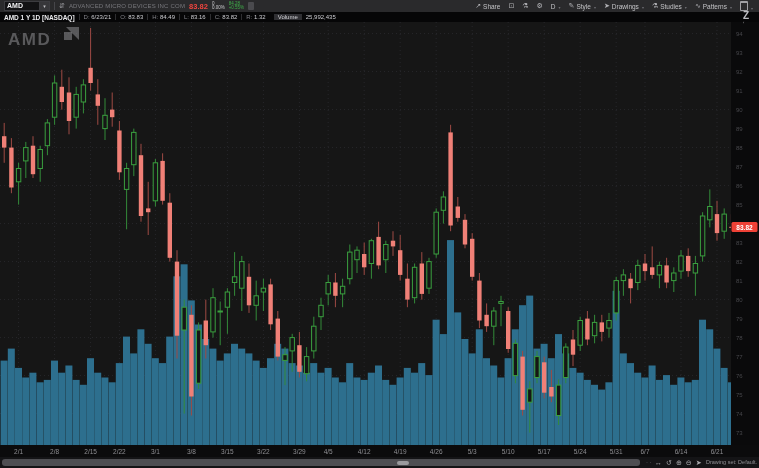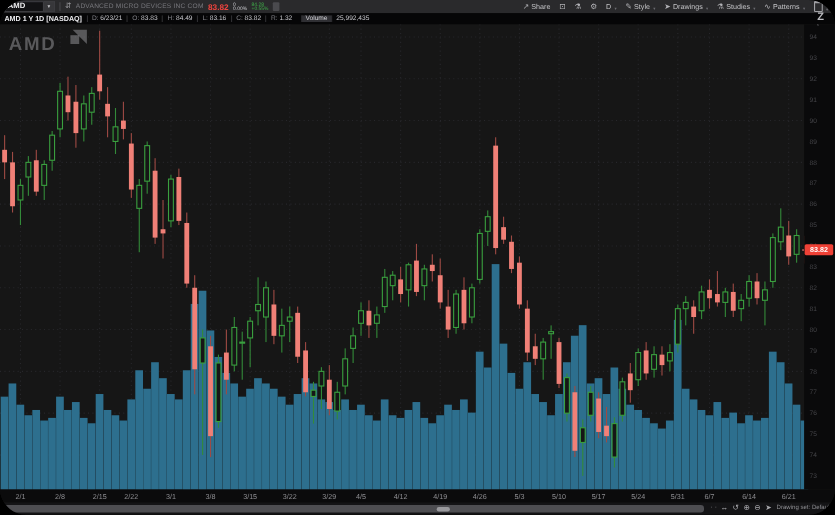--- a/index.html
+++ b/index.html
@@ -1,16 +1,16 @@
 <!DOCTYPE html>
 <html><head>
 <meta charset="utf-8">
 <style>
   html,body{margin:0;padding:0;background:#000;font-family:"Liberation Sans",sans-serif;}
-  .app{position:relative;width:759px;height:468px;background:#161616;overflow:hidden;border-radius:24px;}
+  .app{position:relative;width:759px;height:468px;background:#161616;overflow:hidden;}
   
   .row1{position:absolute;top:0;left:0;right:0;height:12px;background:#2a2a2c;display:flex;align-items:center;gap:4px;padding:0 4px;box-sizing:border-box;z-index:5;}
   .symbox{display:flex;align-items:center;height:10px;}
   .symfield{background:#121214;border:1px solid #3c3c40;color:#f0f0f2;font-size:7px;font-weight:bold;width:30px;height:8px;line-height:8px;padding:0 2px;}
   .symcaret{background:#37373a;border:1px solid #3c3c40;border-left:none;color:#c0c0c4;font-size:5px;width:9px;height:8px;line-height:8px;text-align:center;}
   .vsep{width:1px;height:8px;background:#46464a;}
   .micon{color:#9a9a9e;font-size:7px;line-height:12px;}
   .company{color:#77777c;font-size:6px;letter-spacing:.2px;}
   .lastpx{color:#f0443e;font-size:7.5px;font-weight:bold;}
   .stack{display:flex;flex-direction:column;justify-content:center;line-height:4.5px;}

